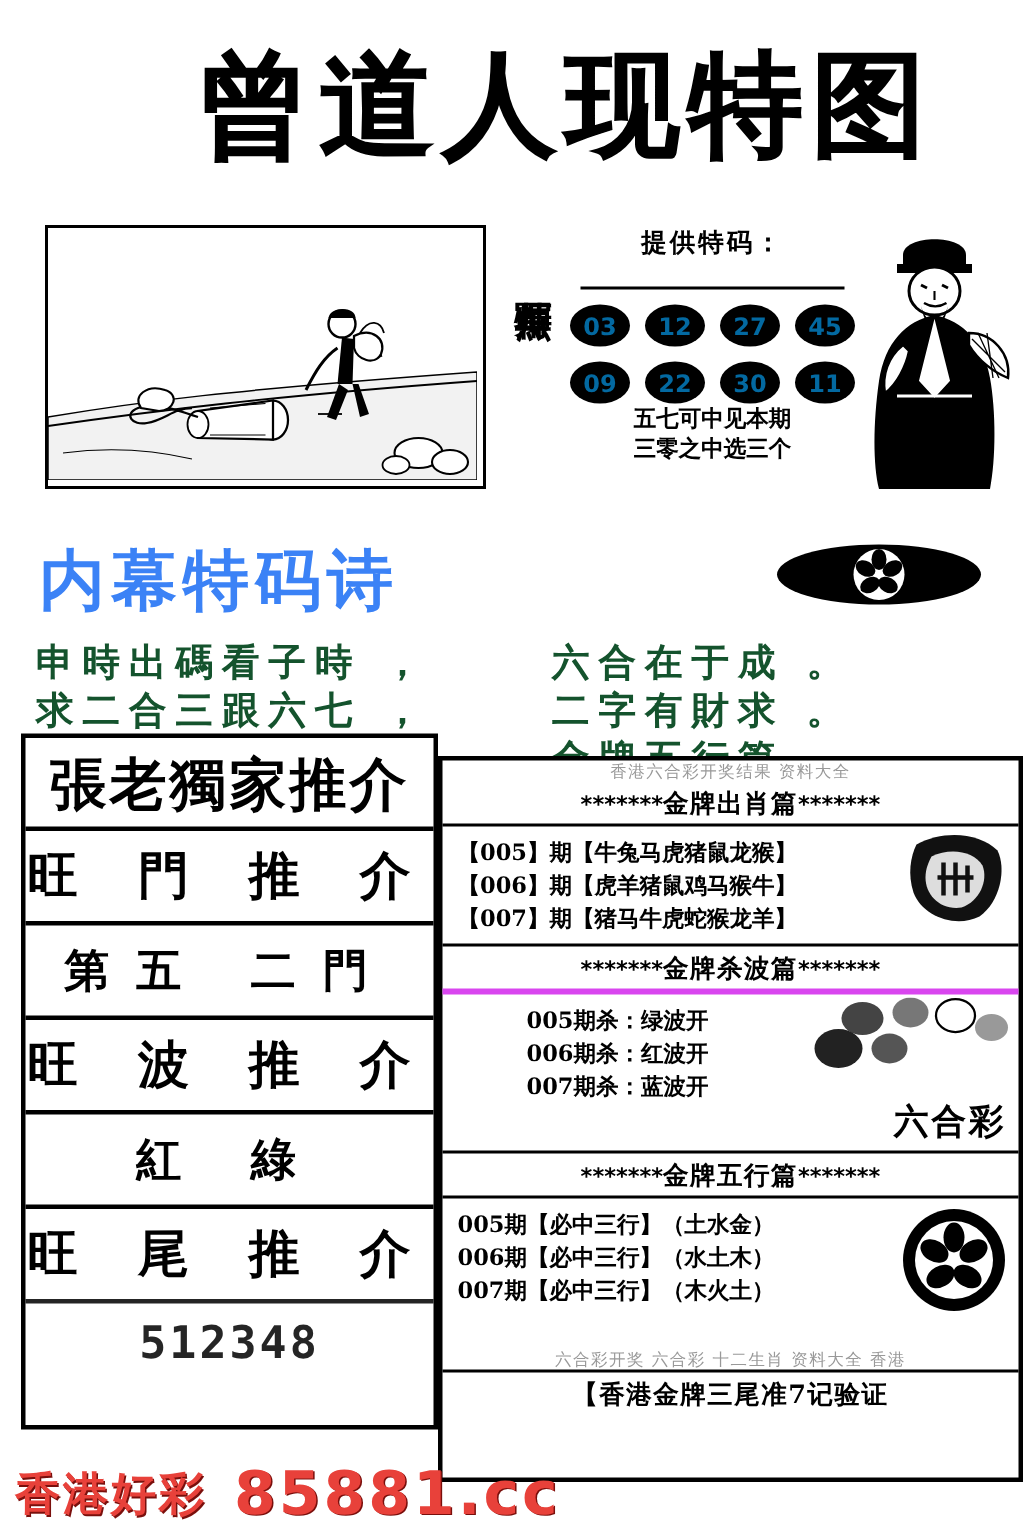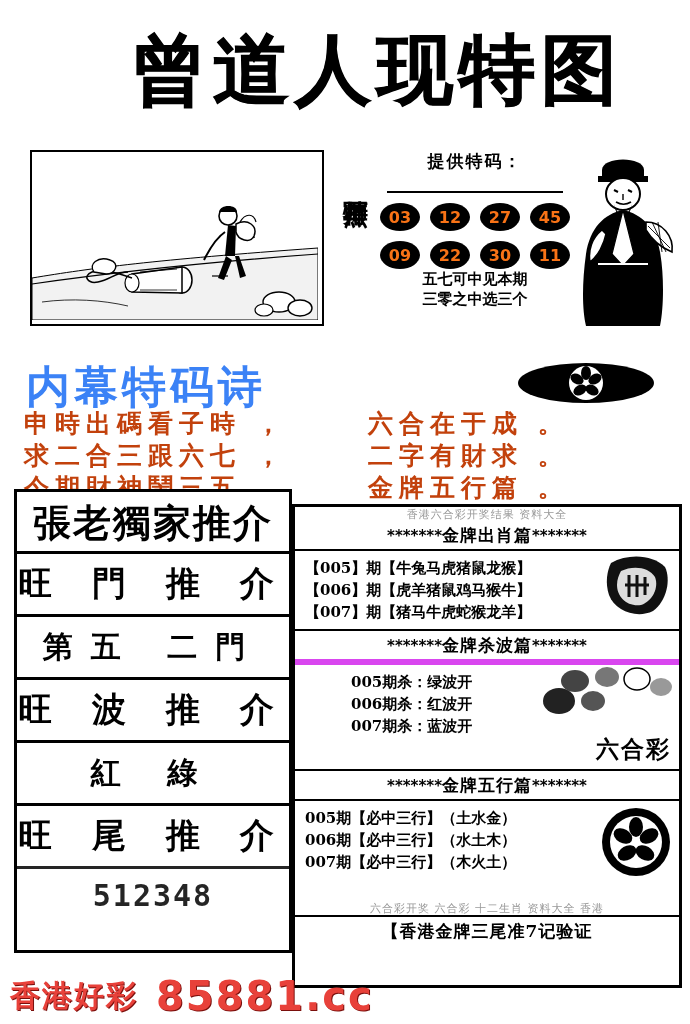--- a/index.html
+++ b/index.html
@@ -42,43 +42,43 @@
     position:absolute;left:358px;top:2px;width:190px;height:170px;
   }
   .ballbox-title{
     text-align:center;font-size:17px;font-weight:bold;color:#000;
     font-family:"DejaVu Serif","Liberation Serif",serif;letter-spacing:2px;
     border-bottom:2px solid #000;padding-bottom:18px;width:176px;margin:0 auto;
   }
   .ballrow{display:flex;justify-content:space-between;margin-top:10px;width:190px;}
   .ball{
     width:40px;height:28px;border-radius:50%;
-    background:#000;color:#f97316;font-size:16px;font-weight:bold;
+    background:#000;color:#0369a1;font-size:16px;font-weight:bold;
     display:flex;align-items:center;justify-content:center;
     font-family:"DejaVu Sans","Liberation Sans",sans-serif;
   }
   .balltext{
     margin-top:0;text-align:center;font-size:15px;line-height:20px;
     font-family:"DejaVu Serif","Liberation Serif",serif;color:#000;font-weight:bold;
   }
 
   .figure{position:absolute;left:546px;top:-4px;width:110px;height:185px;}
 
   
   .poem-head{
     position:absolute;left:26px;top:358px;
     font-family:"DejaVu Serif","Liberation Serif",serif;
     font-size:44px;font-weight:bold;letter-spacing:4px;color:#3b82f6;
   }
   .poem-logo{position:absolute;left:516px;top:362px;width:140px;height:42px;}
 
   .poem-body{
-    position:absolute;left:24px;top:410px;width:644px;
-    font-family:"DejaVu Serif","Liberation Serif",serif;
-    font-size:25px;font-weight:bold;color:#c2410c;line-height:27px;
+    position:absolute;left:24px;top:428px;width:644px;
+    font-family:"DejaVu Serif","Liberation Serif",serif;
+    font-size:25px;font-weight:bold;color:#14532d;line-height:27px;
   }
   .poem-line{display:flex;justify-content:space-between;margin-bottom:5px;}
   .poem-col{width:300px;letter-spacing:6px;white-space:nowrap;}
   .poem-col.right{text-align:left;}
 
   
   .leftpanel{
     position:absolute;left:14px;top:489px;width:272px;height:458px;
     border:3px solid #000;background:#fff;
   }
@@ -301,21 +301,21 @@
           <path d="M26 26 L26 48 M34 26 L34 48 M42 28 L42 46" stroke="#111" stroke-width="3"></path>
           <path d="M22 36 L46 36" stroke="#111" stroke-width="3"></path>
         </svg>
       </div>
     </div>
 
     <div class="rp-block">
       <div class="rp-star">
         <span>*******</span><b>金牌杀波篇</b><span>*******</span>
       </div>
-      <div class="rp-lines" style="border-top:6px solid #d946ef;min-height:92px;position:relative;padding-left:38px;">
+      <div class="rp-lines" style="border-top:4px solid #d946ef;min-height:92px;position:relative;padding-left:38px;">
         <div class="rp-line indent">005期杀：绿波开</div>
         <div class="rp-line indent">006期杀：红波开</div>
         <div class="rp-line indent">007期杀：蓝波开</div>
         <div class="rp-art" style="top:2px;right:4px;">
           <svg width="140" height="60" viewBox="0 0 140 60">
             <ellipse cx="40" cy="14" rx="14" ry="11" fill="#444"></ellipse>
             <ellipse cx="72" cy="10" rx="12" ry="10" fill="#777"></ellipse>
             <ellipse cx="102" cy="12" rx="13" ry="11" fill="#fff" stroke="#000" stroke-width="1.5"></ellipse>
             <ellipse cx="126" cy="20" rx="11" ry="9" fill="#999"></ellipse>
             <ellipse cx="24" cy="34" rx="16" ry="13" fill="#222"></ellipse>

